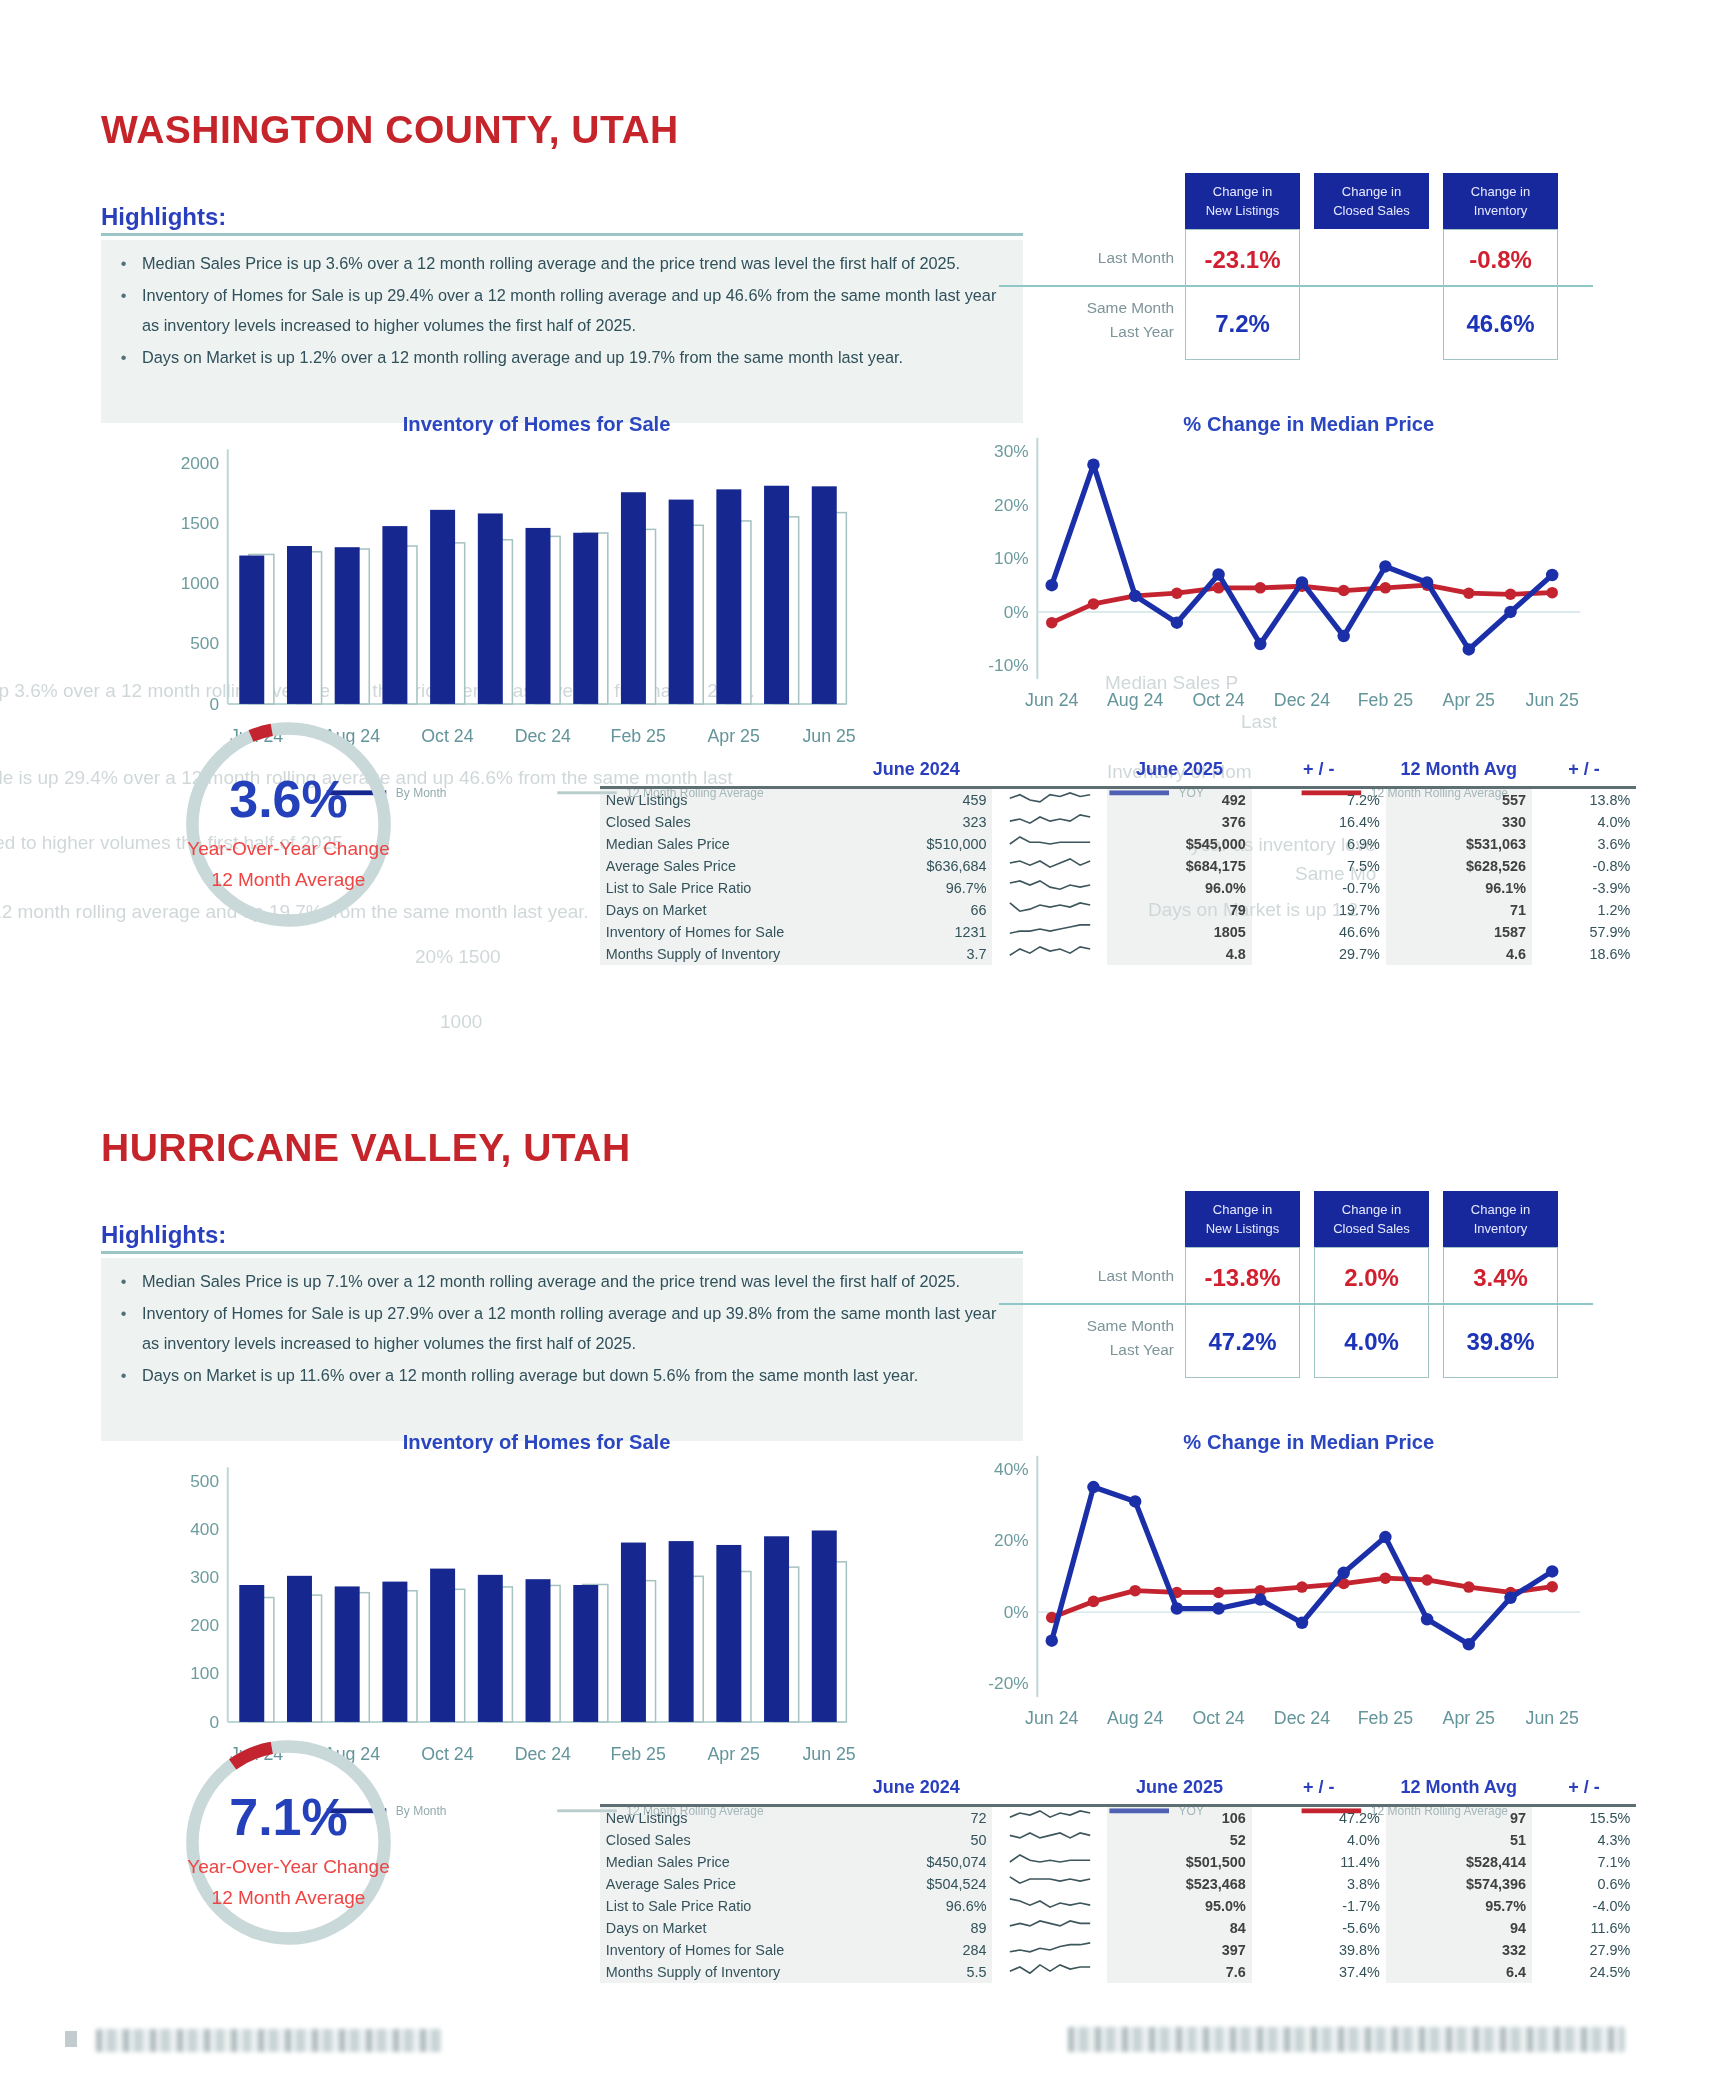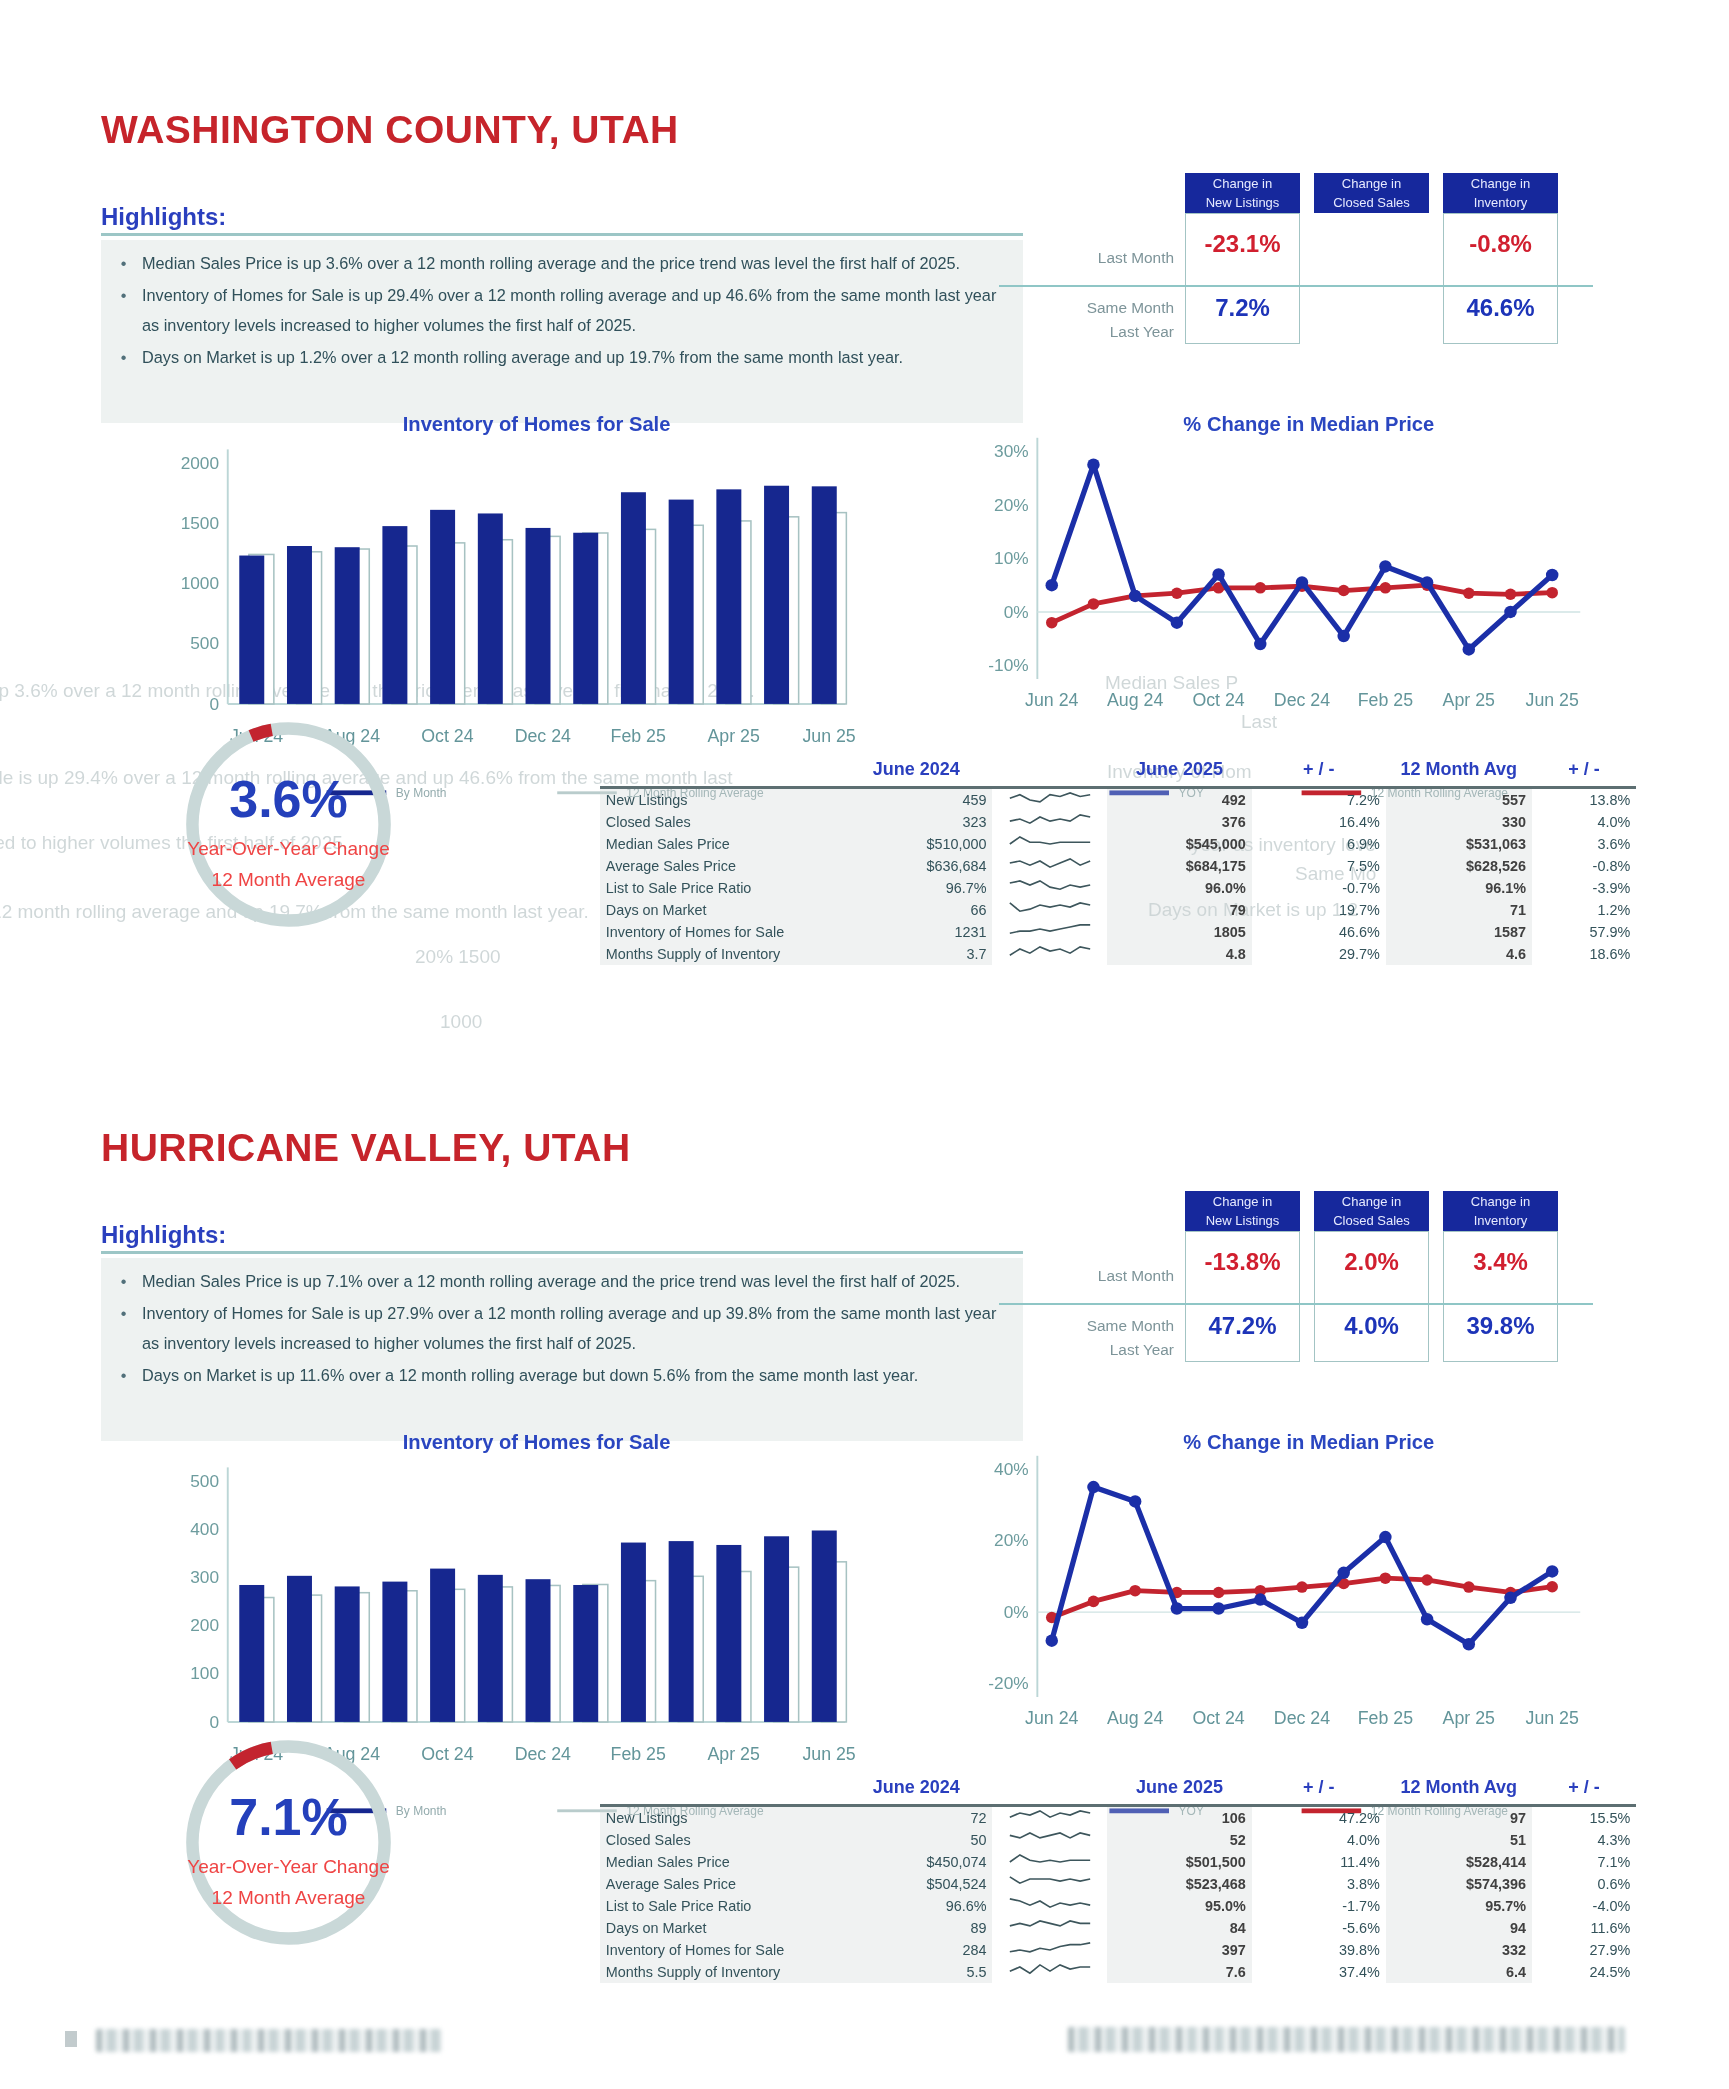--- a/index.html
+++ b/index.html
@@ -9,21 +9,21 @@
   .sec-title{position:absolute;left:101px;top:108px;font-size:39px;font-weight:800;
              color:#c6242b;letter-spacing:0.5px;z-index:3;}
   .hl-label{position:absolute;left:101px;top:183px;font-size:24px;font-weight:600;color:#2a3fbe;z-index:3;margin-top:20px;}
   .hl-rule{position:absolute;left:101px;top:233px;width:922px;height:2.9px;background:#9cc6c6;z-index:3;}
   .hl-panel{position:absolute;left:101px;top:240px;width:922px;height:183px;background:#eef2f1;z-index:2;}
   .bullets{position:absolute;left:113px;top:248px;width:893px;margin:0;padding:0;list-style:none;z-index:3;}
   .bullets li{position:relative;padding-left:29px;font-size:16.3px;line-height:1.85;color:#30505a;margin-bottom:1.9px;}
   .bullets li::before{content:"•";position:absolute;left:7.7px;color:#51707a;}
   
   .chg-col{position:absolute;top:173px;width:115px;z-index:3;}
-  .chg-head{height:40px;background:#16289c;color:#e7eaff;font-size:13px;line-height:1.5;
+  .chg-head{height:56px;background:#16289c;color:#e7eaff;font-size:13px;line-height:1.5;
             display:flex;align-items:center;justify-content:center;text-align:center;white-space:pre-line;}
   .chg-box{height:129px;border:1.4px solid #a3c4c4;background:#fff;}
   .chg-val{text-align:center;font-weight:700;font-size:24px;}
   .chg-val.v1{line-height:60px;height:60px;}
   .chg-val.v2{line-height:67px;height:67px;}
   .neg{color:#d11f2f;} .pos{color:#1d34b8;}
   .chg-lbl{position:absolute;left:999px;width:175px;text-align:right;font-size:15.4px;color:#7d9499;
            white-space:pre-line;line-height:1.55;z-index:3;}
   .chg-divider{position:absolute;left:999px;top:285px;width:594px;height:2.4px;background:#8fc6c6;z-index:4;}
   svg{position:absolute;z-index:3;overflow:visible;}

